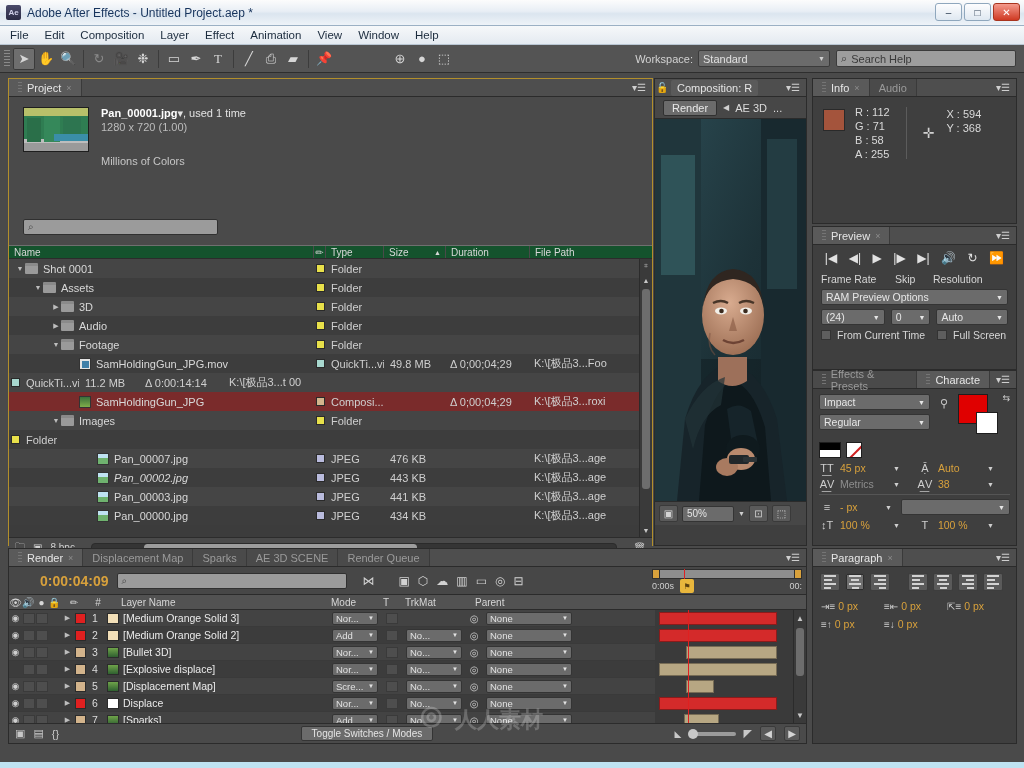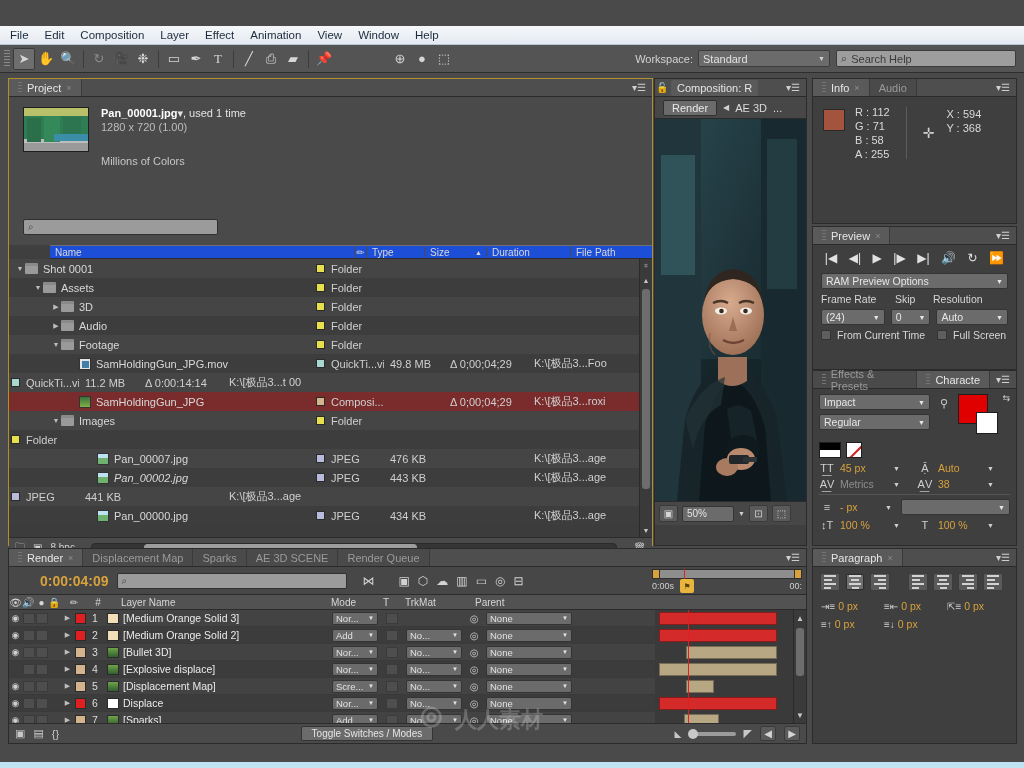--- a/index.html
+++ b/index.html
@@ -112,23 +112,23 @@
   .proj-name { font-size:11px; color:#e2e2e2; }
   .proj-name b { color:#ffffff; }
   .proj-dims { font-size:11px; color:#bdbdbd; margin-top:1px;}
   .proj-colors { font-size:11px; color:#c6c6c6; margin-top:22px;}
   .proj-search {
     position:absolute; left:14px; bottom:10px; width:195px; height:16px;
     background:#9b9b9b; border:1px solid #303030; border-radius:2px;
     display:flex; align-items:center; padding:0 4px; color:#444; font-size:10px;
   }
   .col-head {
-    height:14px; background:#1d4ed8; border-top:1px solid #6f6f6f;
+    height:14px; background:#14532d; border-top:1px solid #6f6f6f;
     border-bottom:1px solid #2c2c2c; display:flex; align-items:center;
-    font-size:10px; color:#d8d8d8; position:relative;margin-left:41px;
+    font-size:10px; color:#d8d8d8; position:relative;
   }
   .col-head > div { border-right:1px solid #4a4a4a; height:100%; display:flex; align-items:center; padding-left:5px; }
   .rows { height:278px; overflow:hidden; position:relative; background:#3c3c3c;}
   .row { height:19px; display:flex; align-items:center; font-size:11px; position:relative; }
   .row:nth-child(odd) { background:#454545; }
   .row:nth-child(even) { background:#3d3d3d; }
   .row.sel { background:#7a2b2b; }
   .r-name { width:305px; display:flex; align-items:center; overflow:hidden; white-space:nowrap; color:#d8d8d8;}
   .tw { width:10px; font-size:7px; color:#bdbdbd; text-align:center; flex:0 0 10px;}
   .ficon { width:13px; height:11px; background:#9a9a9a; border-radius:1px; margin-right:5px; flex:0 0 13px;
@@ -233,20 +233,29 @@
   .toggle-btn { background:#6b6b6b; border:1px solid #343434; border-radius:2px; font-size:10px; color:#e4e4e4; padding:1px 10px; margin:0 auto;}
   .bar { position:absolute; height:13px; border:1px solid rgba(0,0,0,.35);}
   .wm { position:absolute; color:rgba(255,255,255,.22); font-size:30px; font-weight:bold; pointer-events:none;}
   .statusline { position:absolute; left:0; bottom:0; width:1024px; height:6px; background:#bfe3f2;}
 </style>
 </head>
 <body>
 
 <div id="app">
 
+  <div class="titlebar">
+    <div class="ae-logo">Ae</div>
+    <div class="title-text">Adobe After Effects - Untitled Project.aep *</div>
+    <div class="win-btns">
+      <div class="win-btn">–</div>
+      <div class="win-btn">□</div>
+      <div class="win-btn close">✕</div>
+    </div>
+  </div>
 
   <div class="menubar">
     <span>File</span>
     <span>Edit</span>
     <span>Composition</span>
     <span>Layer</span>
     <span>Effect</span>
     <span>Animation</span>
     <span>View</span>
     <span>Window</span>
@@ -482,20 +491,25 @@
           </div>
           <div style="width: 12px; display: flex; align-items: center; justify-content: center; flex: 0 0 12px;">
             <div class="swatch" style="background: rgb(185, 187, 221);"></div>
           </div>
           <div class="r-type">JPEG</div>
           <div class="r-size">443 KB</div>
           <div class="r-dur"></div>
           <div class="r-path">K:\[极品3...age</div>
         </div>
         <div class="row">
+          <div class="r-name" style="padding-left: 78px;">
+            <span class="tw"></span>
+            <span class="micon jpg"></span>
+            <span>Pan_00003.jpg</span>
+          </div>
           <div style="width: 12px; display: flex; align-items: center; justify-content: center; flex: 0 0 12px;">
             <div class="swatch" style="background: rgb(185, 187, 221);"></div>
           </div>
           <div class="r-type">JPEG</div>
           <div class="r-size">441 KB</div>
           <div class="r-dur"></div>
           <div class="r-path">K:\[极品3...age</div>
         </div>
         <div class="row">
           <div class="r-name" style="padding-left: 78px;">
@@ -643,29 +657,29 @@
       <span>|◀</span>
       <span>◀|</span>
       <span>▶</span>
       <span>|▶</span>
       <span>▶|</span>
       <span>🔊</span>
       <span>↻</span>
       <span>⏩</span>
     </div>
     <div class="pv-row">
+      <span class="lbl" style="width:68px">Frame Rate</span>
+      <span class="lbl" style="width:32px">Skip</span>
+      <span class="lbl">Resolution</span>
+    </div>
+    <div class="pv-row">
       <div class="drop" style="flex:1">
         <span>RAM Preview Options</span>
         <span class="arrow">▼</span>
       </div>
-    </div>
-    <div class="pv-row">
-      <span class="lbl" style="width:68px">Frame Rate</span>
-      <span class="lbl" style="width:32px">Skip</span>
-      <span class="lbl">Resolution</span>
     </div>
     <div class="pv-row">
       <div class="drop" style="width:64px">
         <span>(24)</span>
         <span class="arrow">▼</span>
       </div>
       <div class="drop" style="width:40px">
         <span>0</span>
         <span class="arrow">▼</span>
       </div>

